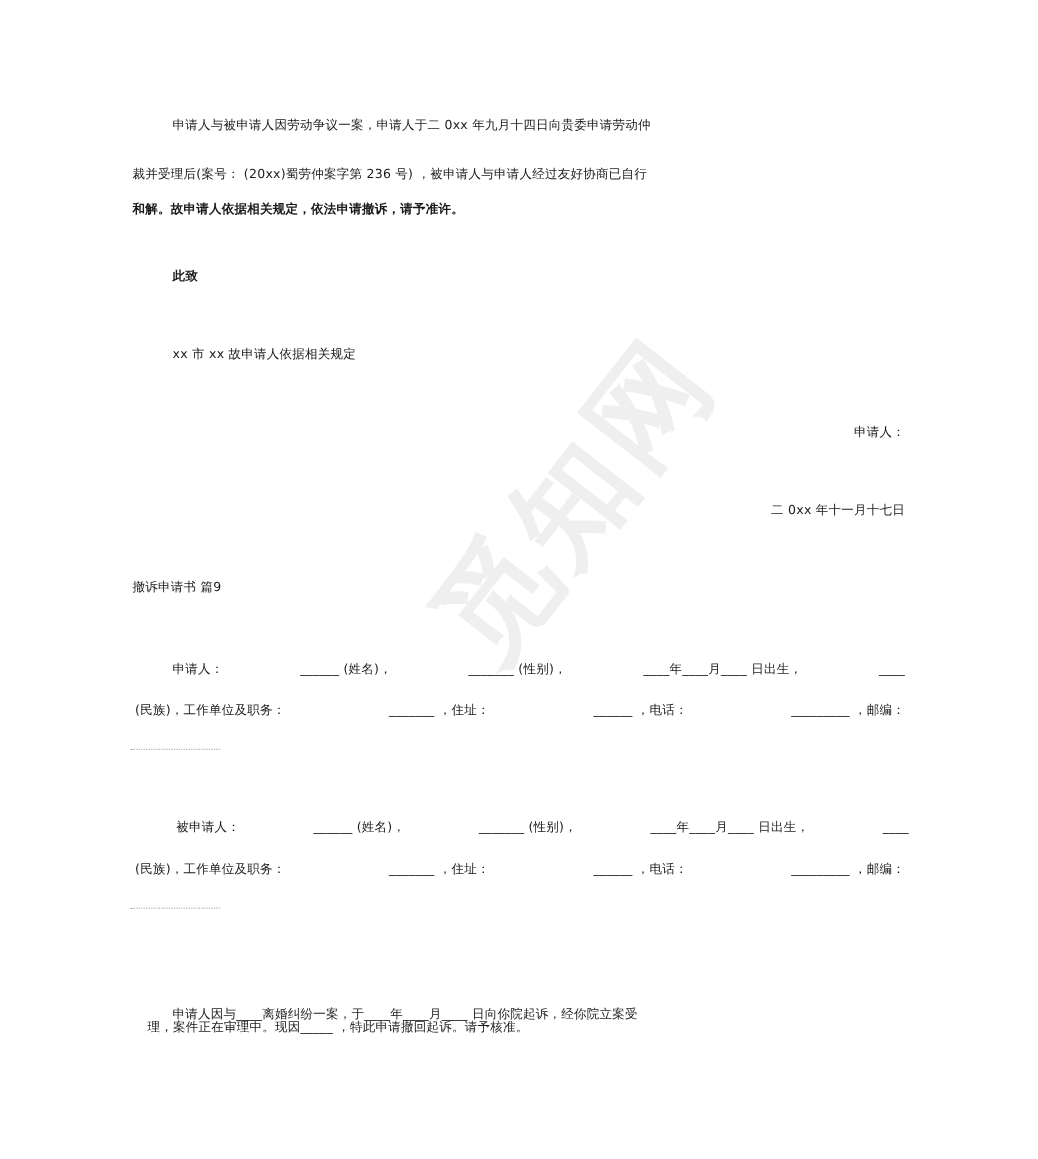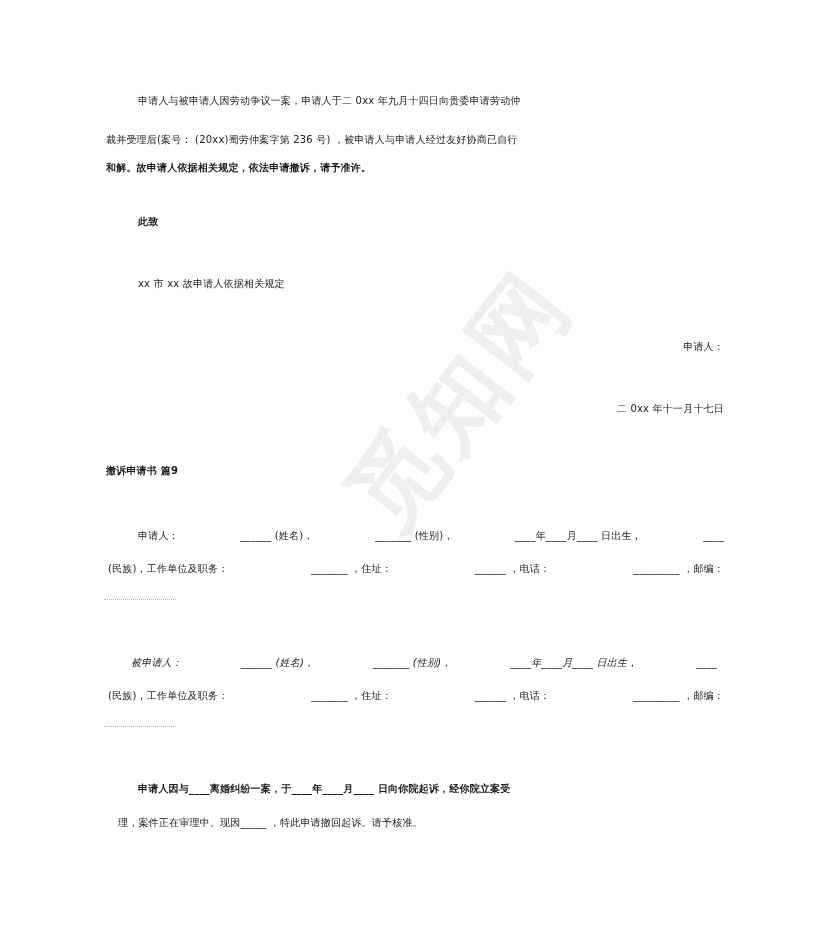--- a/index.html
+++ b/index.html
@@ -76,49 +76,49 @@
     <div class="line" style="top:158px;font-weight:bold;">和解。故申请人依据相关规定，依法申请撤诉，请予准许。</div>
 
     <div class="line indent" style="top:212px;font-weight:bold;">此致</div>
 
     <div class="line indent" style="top:274px;">xx 市 xx 故申请人依据相关规定</div>
 
     <div class="line right" style="top:337px;">申请人：</div>
 
     <div class="line right" style="top:399px;margin-left:32px;">二 0xx 年十一月十七日</div>
 
-    <div class="line" style="top:461px;font-weight:bold;">撤诉申请书 篇9</div>
+    <div class="line" style="top:461px;">撤诉申请书 篇9</div>
 
     <div class="line justify" style="top:526px; left:138px; width:586px;">
       <span>申请人：</span>
       <span>______ (姓名)，</span>
       <span>_______ (性别)，</span>
       <span>____年____月____ 日出生，</span>
       <span>____</span>
     </div>
     <div class="line justify" style="top:559px; left:108px; width:616px;">
       <span>(民族)，工作单位及职务：</span>
       <span>_______ ，住址：</span>
       <span>______ ，电话：</span>
       <span>_________ ，邮编：</span>
     </div>
     <div class="dots" style="top:599px;"></div>
 
-    <div class="line justify" style="top:653px; left:131px; width:586px;font-style:italic;">
+    <div class="line justify" style="top:653px; left:141px; width:586px;">
       <span>被申请人：</span>
       <span>______ (姓名)，</span>
       <span>_______ (性别)，</span>
       <span>____年____月____ 日出生，</span>
       <span>____</span>
     </div>
     <div class="line justify" style="top:686px; left:108px; width:616px;">
       <span>(民族)，工作单位及职务：</span>
       <span>_______ ，住址：</span>
       <span>______ ，电话：</span>
       <span>_________ ，邮编：</span>
     </div>
     <div class="dots" style="top:726px;"></div>
 
-    <div class="line indent" style="top:779px;font-weight:bold;">申请人因与____离婚纠纷一案，于____年____月____ 日向你院起诉，经你院立案受</div>
+    <div class="line indent" style="top:802px;">申请人因与____离婚纠纷一案，于____年____月____ 日向你院起诉，经你院立案受</div>
     <div class="line" style="top:813px;margin-left:12px;">理，案件正在审理中。现因_____ ，特此申请撤回起诉。请予核准。</div>
 
   </div>
 </div>
 
 </body></html>

